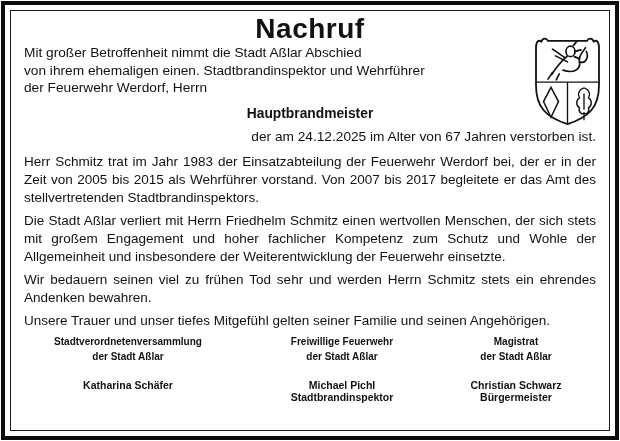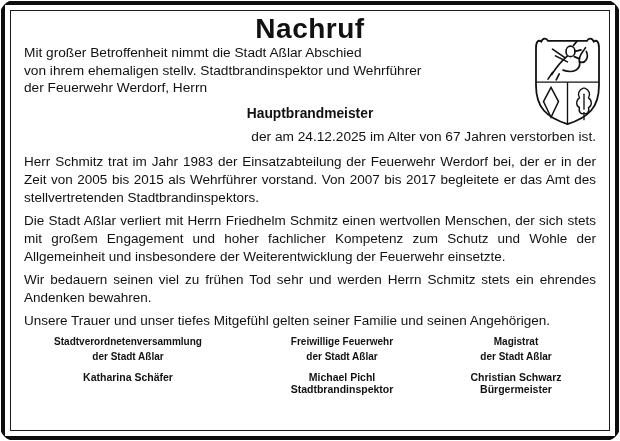--- a/index.html
+++ b/index.html
@@ -4,21 +4,20 @@
 <style>
   html, body { margin: 0; padding: 0; background: #ffffff; }
   .page {
     position: relative;
     width: 620px;
     height: 441px;
     background: #ffffff;
     font-family: "Liberation Sans", sans-serif;
     color: #111111;
     overflow: hidden;
-    border-radius: 15px;
   }
   .frame-outer {
     position: absolute; inset: 1px;
     border: 4px solid #0d0d0d;
     pointer-events: none;
   }
   .frame-inner {
     position: absolute; inset: 10px;
     border: 1px solid #1a1a1a;
     pointer-events: none;
@@ -73,21 +72,21 @@
   .sig-col { text-align: center; }
   .sig-col-1 { width: 208px; }
   .sig-col-2 { width: 180px; margin-left: 20px; }
   .sig-col-3 { width: 160px; margin-left: auto; }
   .sig-org {
     font-size: 10px;
     line-height: 15.5px;
     font-weight: bold;
     white-space: nowrap;
   }
-  .sig-person { margin-top: 6px; }
+  .sig-person { margin-top: 14px; }
   .sig-name, .sig-role {
     font-size: 10.5px;
     line-height: 12.5px;
     font-weight: bold;
     white-space: nowrap;
   }
   .coat {
     position: absolute;
     top: 34px;
     right: 15px;
@@ -101,21 +100,21 @@
 <div class="page">
   <div class="frame-outer"></div>
   <div class="frame-inner"></div>
 
   <div class="content">
 
     <div class="title">Nachruf</div>
 
     <div class="intro">
       <div class="intro-line">Mit großer Betroffenheit nimmt die Stadt Aßlar Abschied</div>
-      <div class="intro-line">von ihrem ehemaligen stellv. Stadtbrandinspektor und Wehrführer</div>
+      <div class="intro-line">von ihrem ehemaligen einen. Stadtbrandinspektor und Wehrführer</div>
       <div class="intro-line">der Feuerwehr Werdorf, Herrn</div>
     </div>
 
     <div class="rank">Hauptbrandmeister</div>
     <div class="death-line">der am 24.12.2025 im Alter von 67 Jahren verstorben ist.</div>
 
     <div class="paras">
       <p class="para">Herr Schmitz trat im Jahr 1983 der Einsatzabteilung der Feuerwehr Werdorf bei, der er in der Zeit von 2005 bis 2015 als Wehrführer vorstand. Von 2007 bis 2017 begleitete er das Amt des stellvertretenden Stadtbrandinspektors.</p>
       <p class="para">Die Stadt Aßlar verliert mit Herrn Friedhelm Schmitz einen wertvollen Menschen, der sich stets mit großem Engagement und hoher fachlicher Kompetenz zum Schutz und Wohle der Allgemeinheit und insbesondere der Weiterentwicklung der Feuerwehr einsetzte.</p>
       <p class="para">Wir bedauern seinen viel zu frühen Tod sehr und werden Herrn Schmitz stets ein ehrendes Andenken bewahren.</p>

